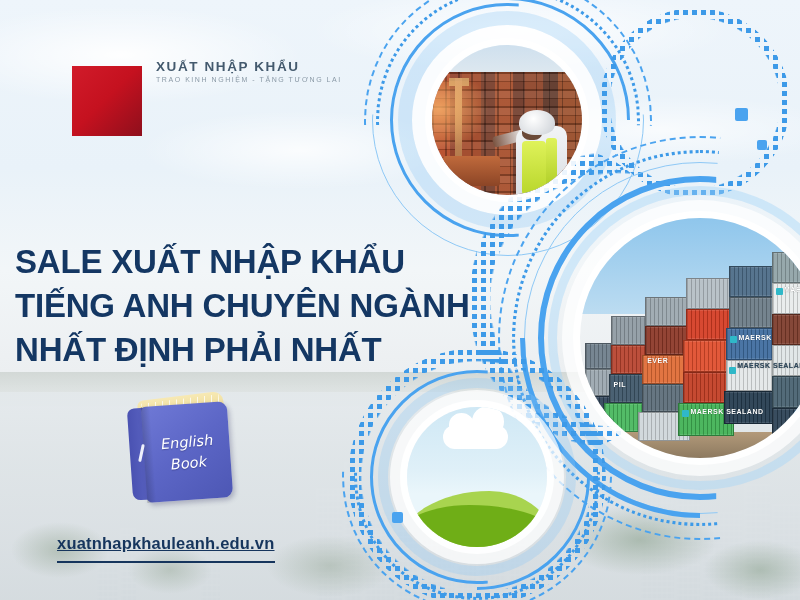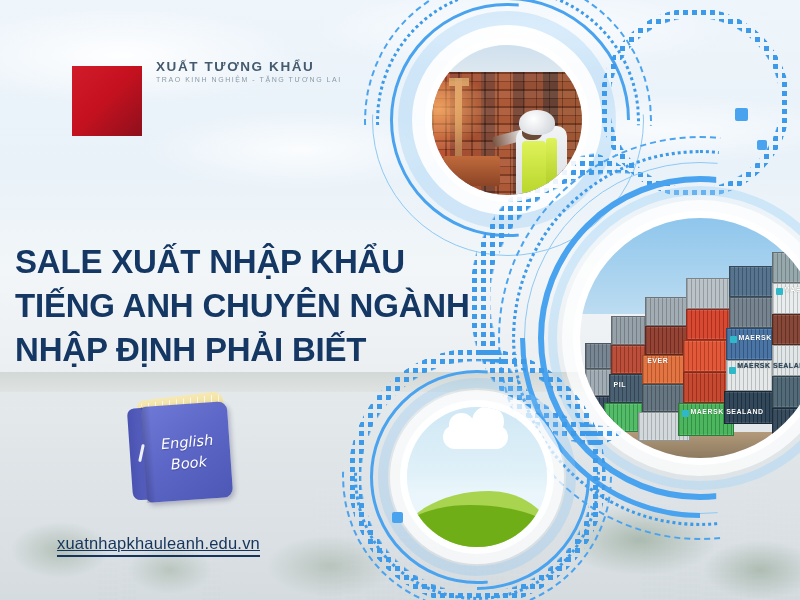--- a/index.html
+++ b/index.html
@@ -242,23 +242,23 @@
     color:#fff; font-size:14.5px; line-height:1.45;
     font-family:"DejaVu Sans", sans-serif;
     transform:rotate(-5deg); text-align:center;
     text-shadow:0 1px 1px rgba(30,30,80,.35);
   }
   .bk-title i { font-style:italic; display:block; }
 
   
   #url {
     position:absolute; left:57px; top:534px;
-    color:#16355d; font-size:16.5px; font-weight:400;
+    color:#16355d; font-size:16.5px; font-weight:700;
     letter-spacing:.2px;
-    border-bottom:2px solid #16355d; padding-bottom:2px;
+    border-bottom:2px solid #16355d; padding-bottom:8px;
   }
 </style>
 </head>
 <body>
 
 <div id="poster">
 
   <div class="bg-layer bg-sky"></div>
   <div class="bg-layer bg-cloudwash"></div>
 
@@ -404,29 +404,29 @@
             <stop offset="0%" stop-color="#d11b2a"></stop>
             <stop offset="48%" stop-color="#c5111f"></stop>
             <stop offset="100%" stop-color="#8e0f1c"></stop>
           </linearGradient>
         </defs>
         <path d="M4 2 L74 2 C74 2 70 26 39 37 C8 48 4 72 4 72 Z
                  M74 72 L4 72 C4 72 8 48 39 37 C70 26 74 2 74 2 Z" fill="url(#lg-red)"></path>
       </svg>
     </div>
     <div class="logo-text">
-      <div class="logo-top">XUẤT TƯƠNG KHẨU</div>
+      <div class="logo-top">XUẤT NHẬP KHẨU</div>
       <div class="logo-sub">TRAO KINH NGHIỆM - TẶNG TƯƠNG LAI</div>
     </div>
   </div>
 
   <div id="headline">
     <span class="hl">SALE XUẤT NHẬP KHẨU</span>
     <span class="hl">TIẾNG ANH CHUYÊN NGÀNH</span>
-    <span class="hl">NHẬP ĐỊNH PHẢI BIẾT</span>
+    <span class="hl">NHẤT ĐỊNH PHẢI NHẤT</span>
   </div>
 
   <div id="book">
     <div class="bk-pages"></div>
     <div class="bk-spine"></div>
     <div class="bk-cover"></div>
     <div class="bk-notch"></div>
     <div class="bk-title">
       <i>English</i>
       <i>Book</i>

